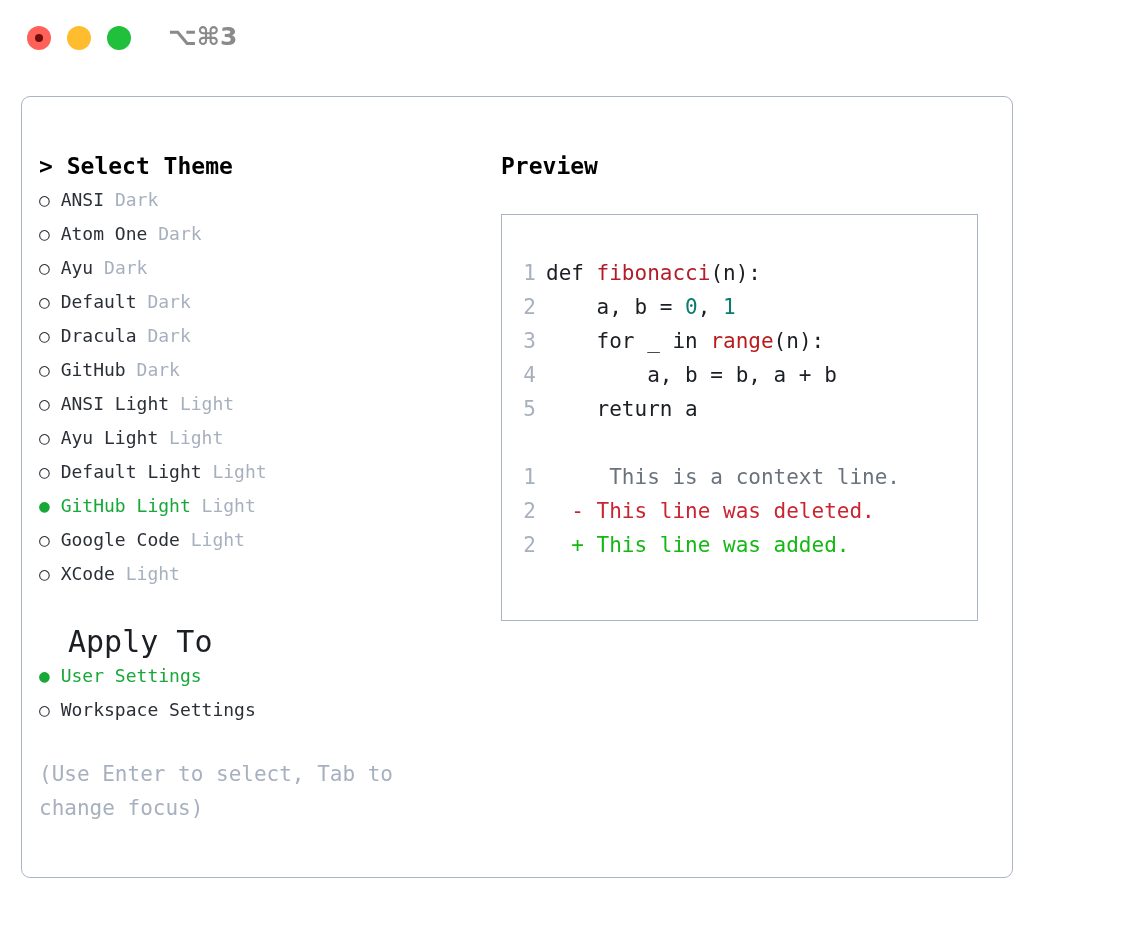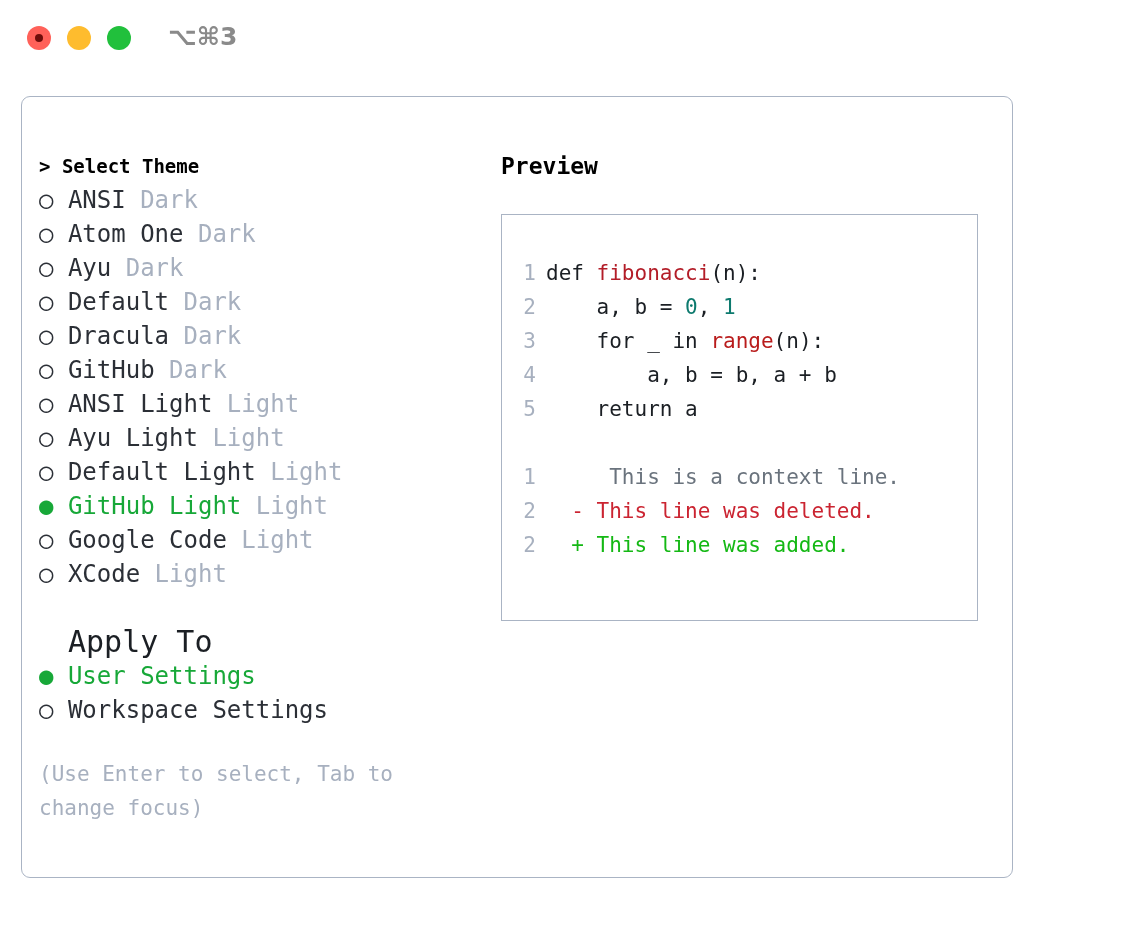--- a/index.html
+++ b/index.html
@@ -90,28 +90,28 @@
   }
 
   
   .left-col {
     position: absolute;
     left: 17px;
     top: 52px;
     width: 440px;
   }
   .section-header {
-    font-size: 19px;
+    font-size: 23px;
     font-weight: bold;
     color: #000000;
     line-height: 34px;
     white-space: pre;
   }
   .opt-row {
-    font-size: 24px;
+    font-size: 18px;
     line-height: 34px;
     color: #2b2f36;
     white-space: pre;
     display: block;
   }
   .bullet {
     display: inline;
     color: #2b2f36;
   }
   .opt-row.selected .bullet,

